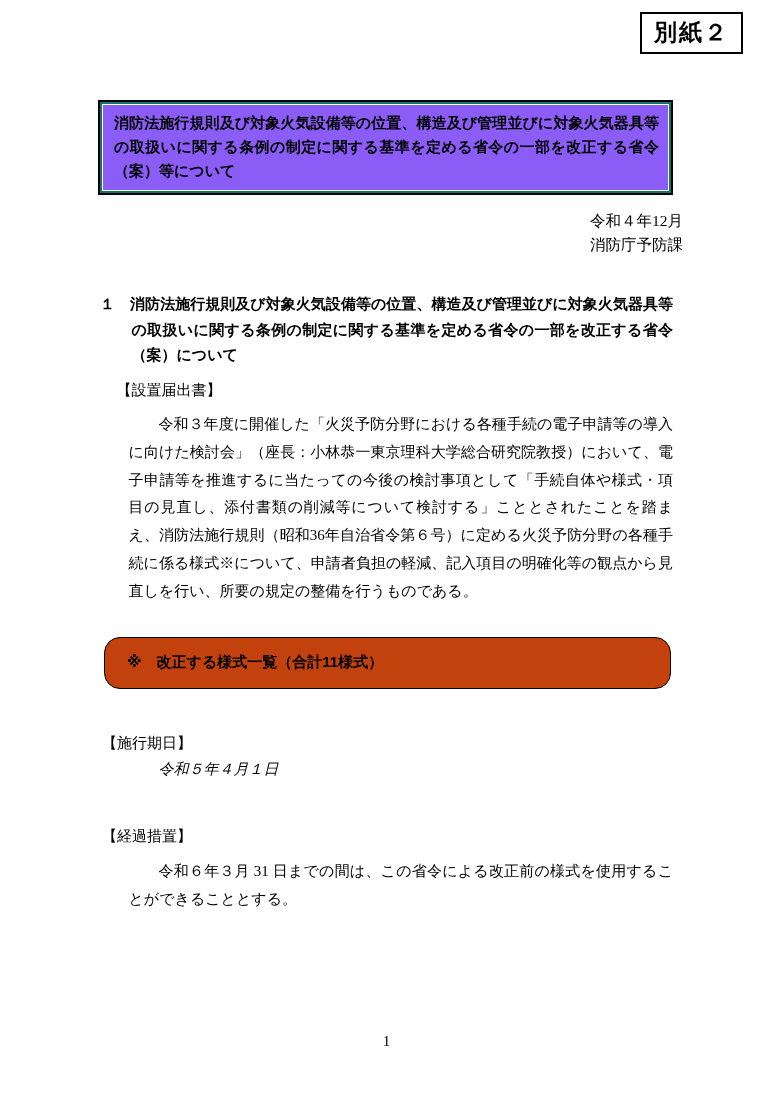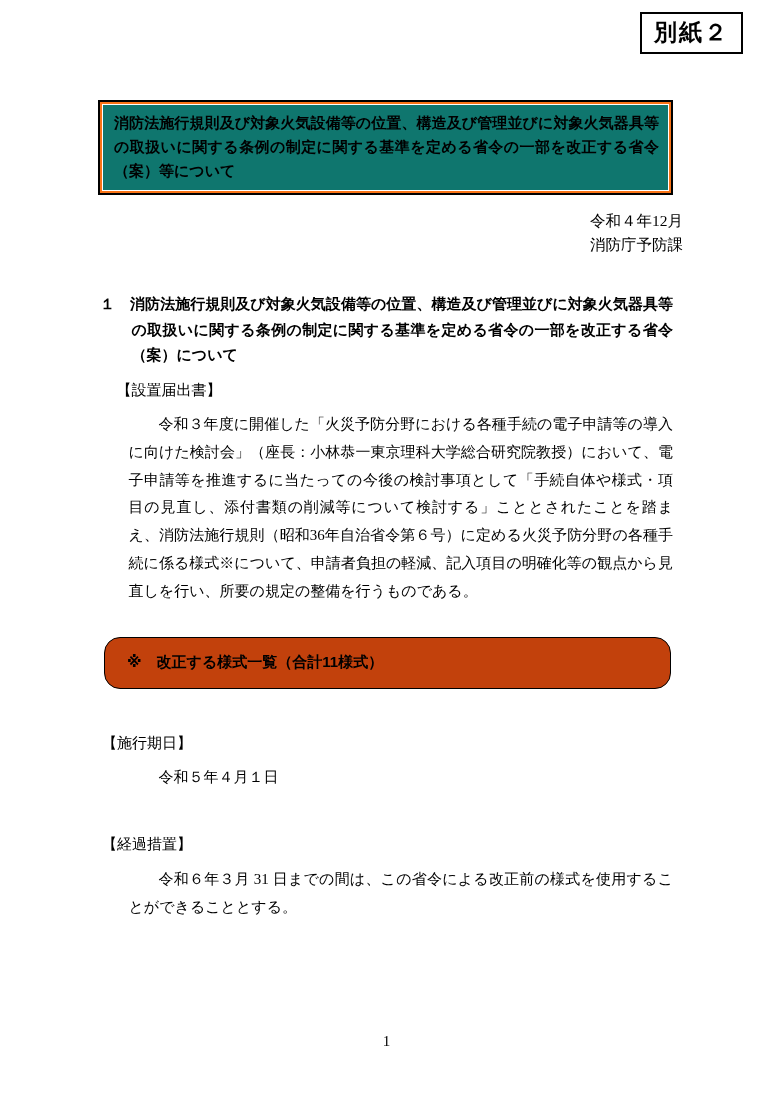--- a/index.html
+++ b/index.html
@@ -23,24 +23,24 @@
     padding: 3px 12px 4px 12px;
     font-family: Liberation Serif, serif;
     font-weight: bold;
     font-size: 23px;
     letter-spacing: 2px;
     background: #fff;
   }
 
   .title-box {
     margin: 102px 102px 0 100px;
-    border: 2px solid #f97316;
+    border: 2px solid #0f766e;
     box-shadow: 0 0 0 1px #fff inset, 0 0 0 2px #000;
     padding: 7px 10px 8px 12px;
-    background: #0f766e;
+    background: #8b5cf6;
   }
   .title-box p {
     font-family: "Liberation Sans", "DejaVu Sans", sans-serif;
     font-weight: bold;
     font-size: 15px;
     line-height: 1.6;
     text-align: justify;
   }
 
   .meta {
@@ -102,23 +102,24 @@
     margin-top: 5px;
     line-height: 1.72;
     text-indent: 1em;
     text-align: justify;
   }
 
   .label-block { margin-top: 42px; margin-left: 2px; line-height: 1.7; }
   .label-block.tight { }
 
   .value-line {
-    margin-top: 8px;
+    margin-top: 0;
     margin-left: 3.9em;
     line-height: 1.7;
+    font-style: italic;
   }
 
   .page-num {
     position: absolute;
     bottom: 52px;
     left: 0;
     right: 0;
     text-align: center;
     font-size: 15px;
   }

